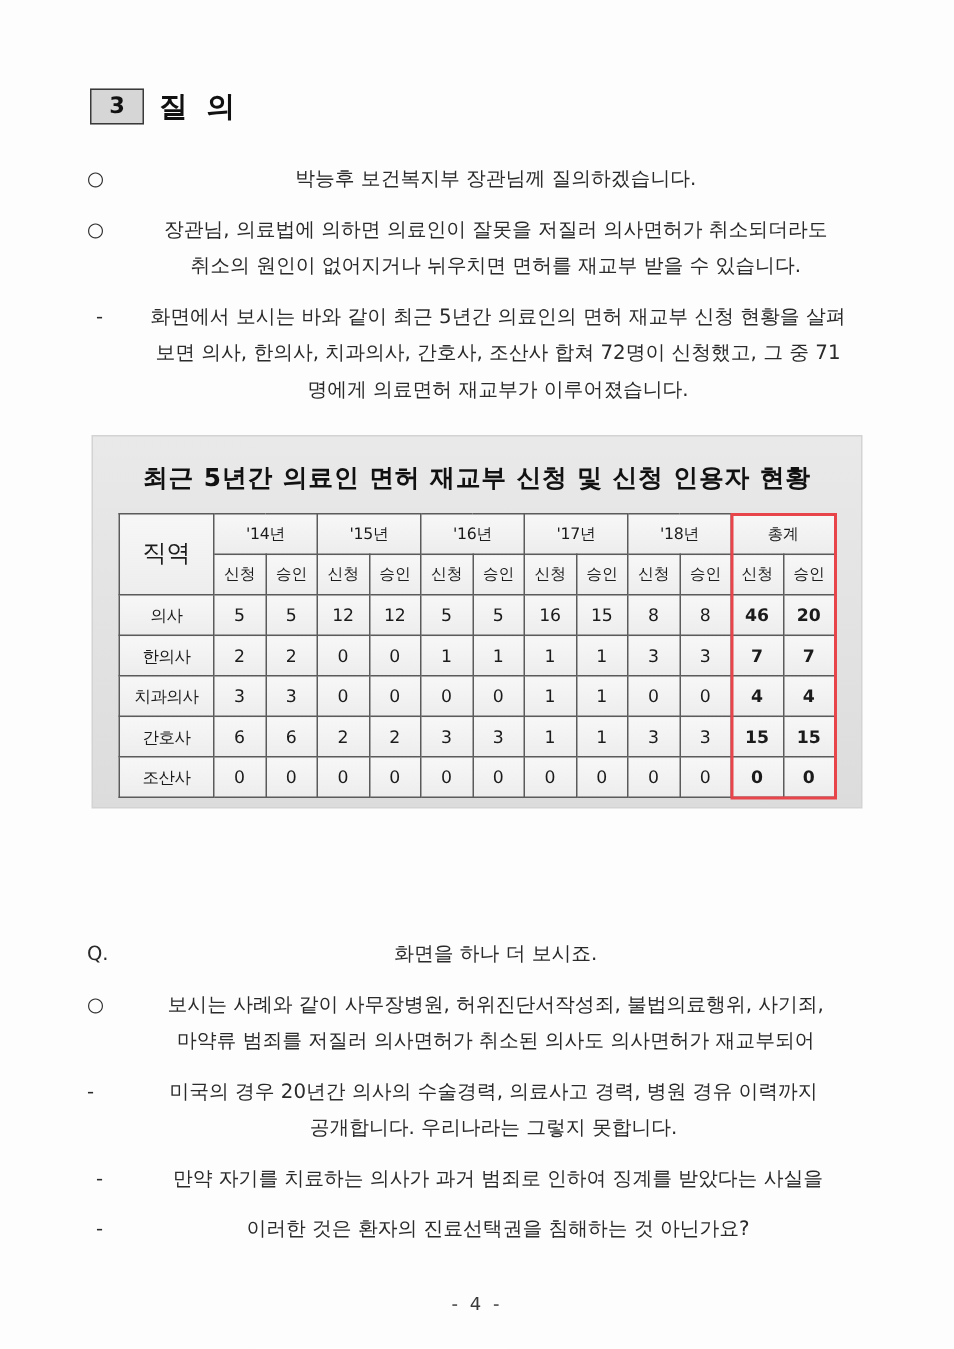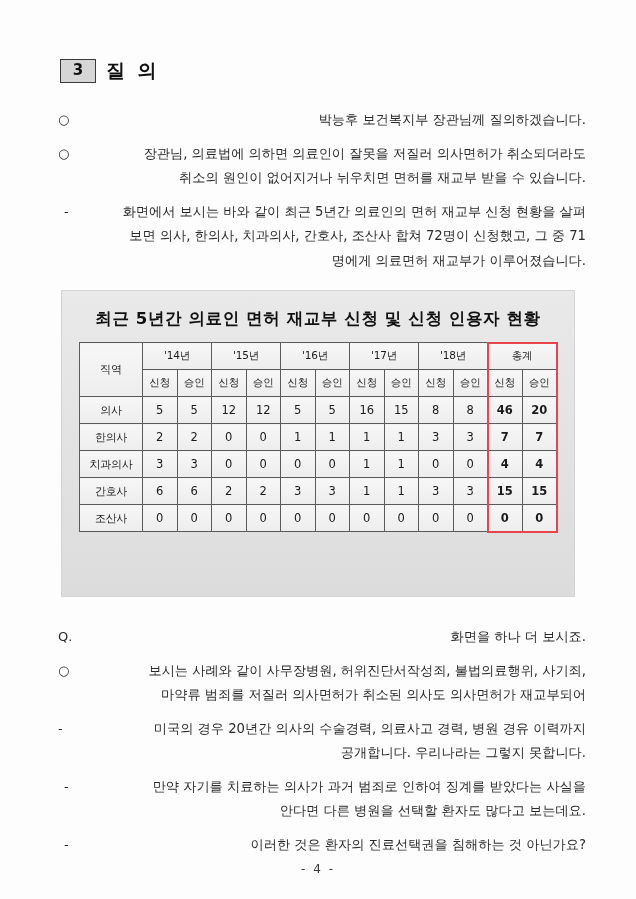--- a/index.html
+++ b/index.html
@@ -70,35 +70,35 @@
     text-align: left;
     font-size: 13px;
     line-height: 1.78;
     color: #2a2a2a;
   }
   .para .marker.dash {
     width: 14px;
   }
   .para .ptext {
     flex: 1 1 auto;
-    text-align: right;
+    text-align: center;
     word-break: keep-all;
   }
   .para.indent-1 {
     margin-left: 6px;
   }
   .gap-sm { height: 9px; }
 
   
   .table-panel {
     position: absolute;
     left: 62px;
     top: 291px;
     width: 512px;
-    height: 305px;
+    height: 247px;
     background: linear-gradient(180deg, #e9e9e9 0%, #e2e2e2 55%, #dcdcdc 100%);
     box-sizing: border-box;
     padding: 0;
     box-shadow: 0 0 0 1px #d3d3d3;
   }
   .table-title {
     text-align: center;
     font-size: 16.5px;
     font-weight: bold;
     color: #111;
@@ -129,21 +129,21 @@
   table.stats th.year-th {
     font-size: 10.5px;
     font-weight: normal;
     letter-spacing: -0.2px;
   }
   table.stats th.sub-th {
     font-size: 10.5px;
     margin-left: 28px;
   }
   table.stats th.rowhead-th {
-    font-size: 11px;
+    font-size: 16px;
     width: 62px;
   }
   table.stats td.rowhead {
     font-size: 11px;
     letter-spacing: -0.3px;
   }
   table.stats td.num {
     font-size: 11.5px;
   }
   table.stats .total-col {
@@ -344,24 +344,20 @@
       </div>
       <div class="para">
         <span class="marker dash"></span>
         <span class="ptext">공개합니다. 우리나라는 그렇지 못합니다.</span>
       </div>
       <div class="gap-sm"></div>
       <div class="para indent-1">
         <span class="marker dash">-</span>
         <span class="ptext">만약 자기를 치료하는 의사가 과거 범죄로 인하여 징계를 받았다는 사실을</span>
       </div>
-      <div class="para indent-1">
-        <span class="marker dash"></span>
-        <span class="ptext">안다면 다른 병원을 선택할 환자도 많다고 보는데요.</span>
-      </div>
       <div class="gap-sm"></div>
       <div class="para indent-1">
         <span class="marker dash">-</span>
         <span class="ptext">이러한 것은 환자의 진료선택권을 침해하는 것 아닌가요?</span>
       </div>
     </div>
 
   <div class="page-num">- 4 -</div>
 
 </div>

